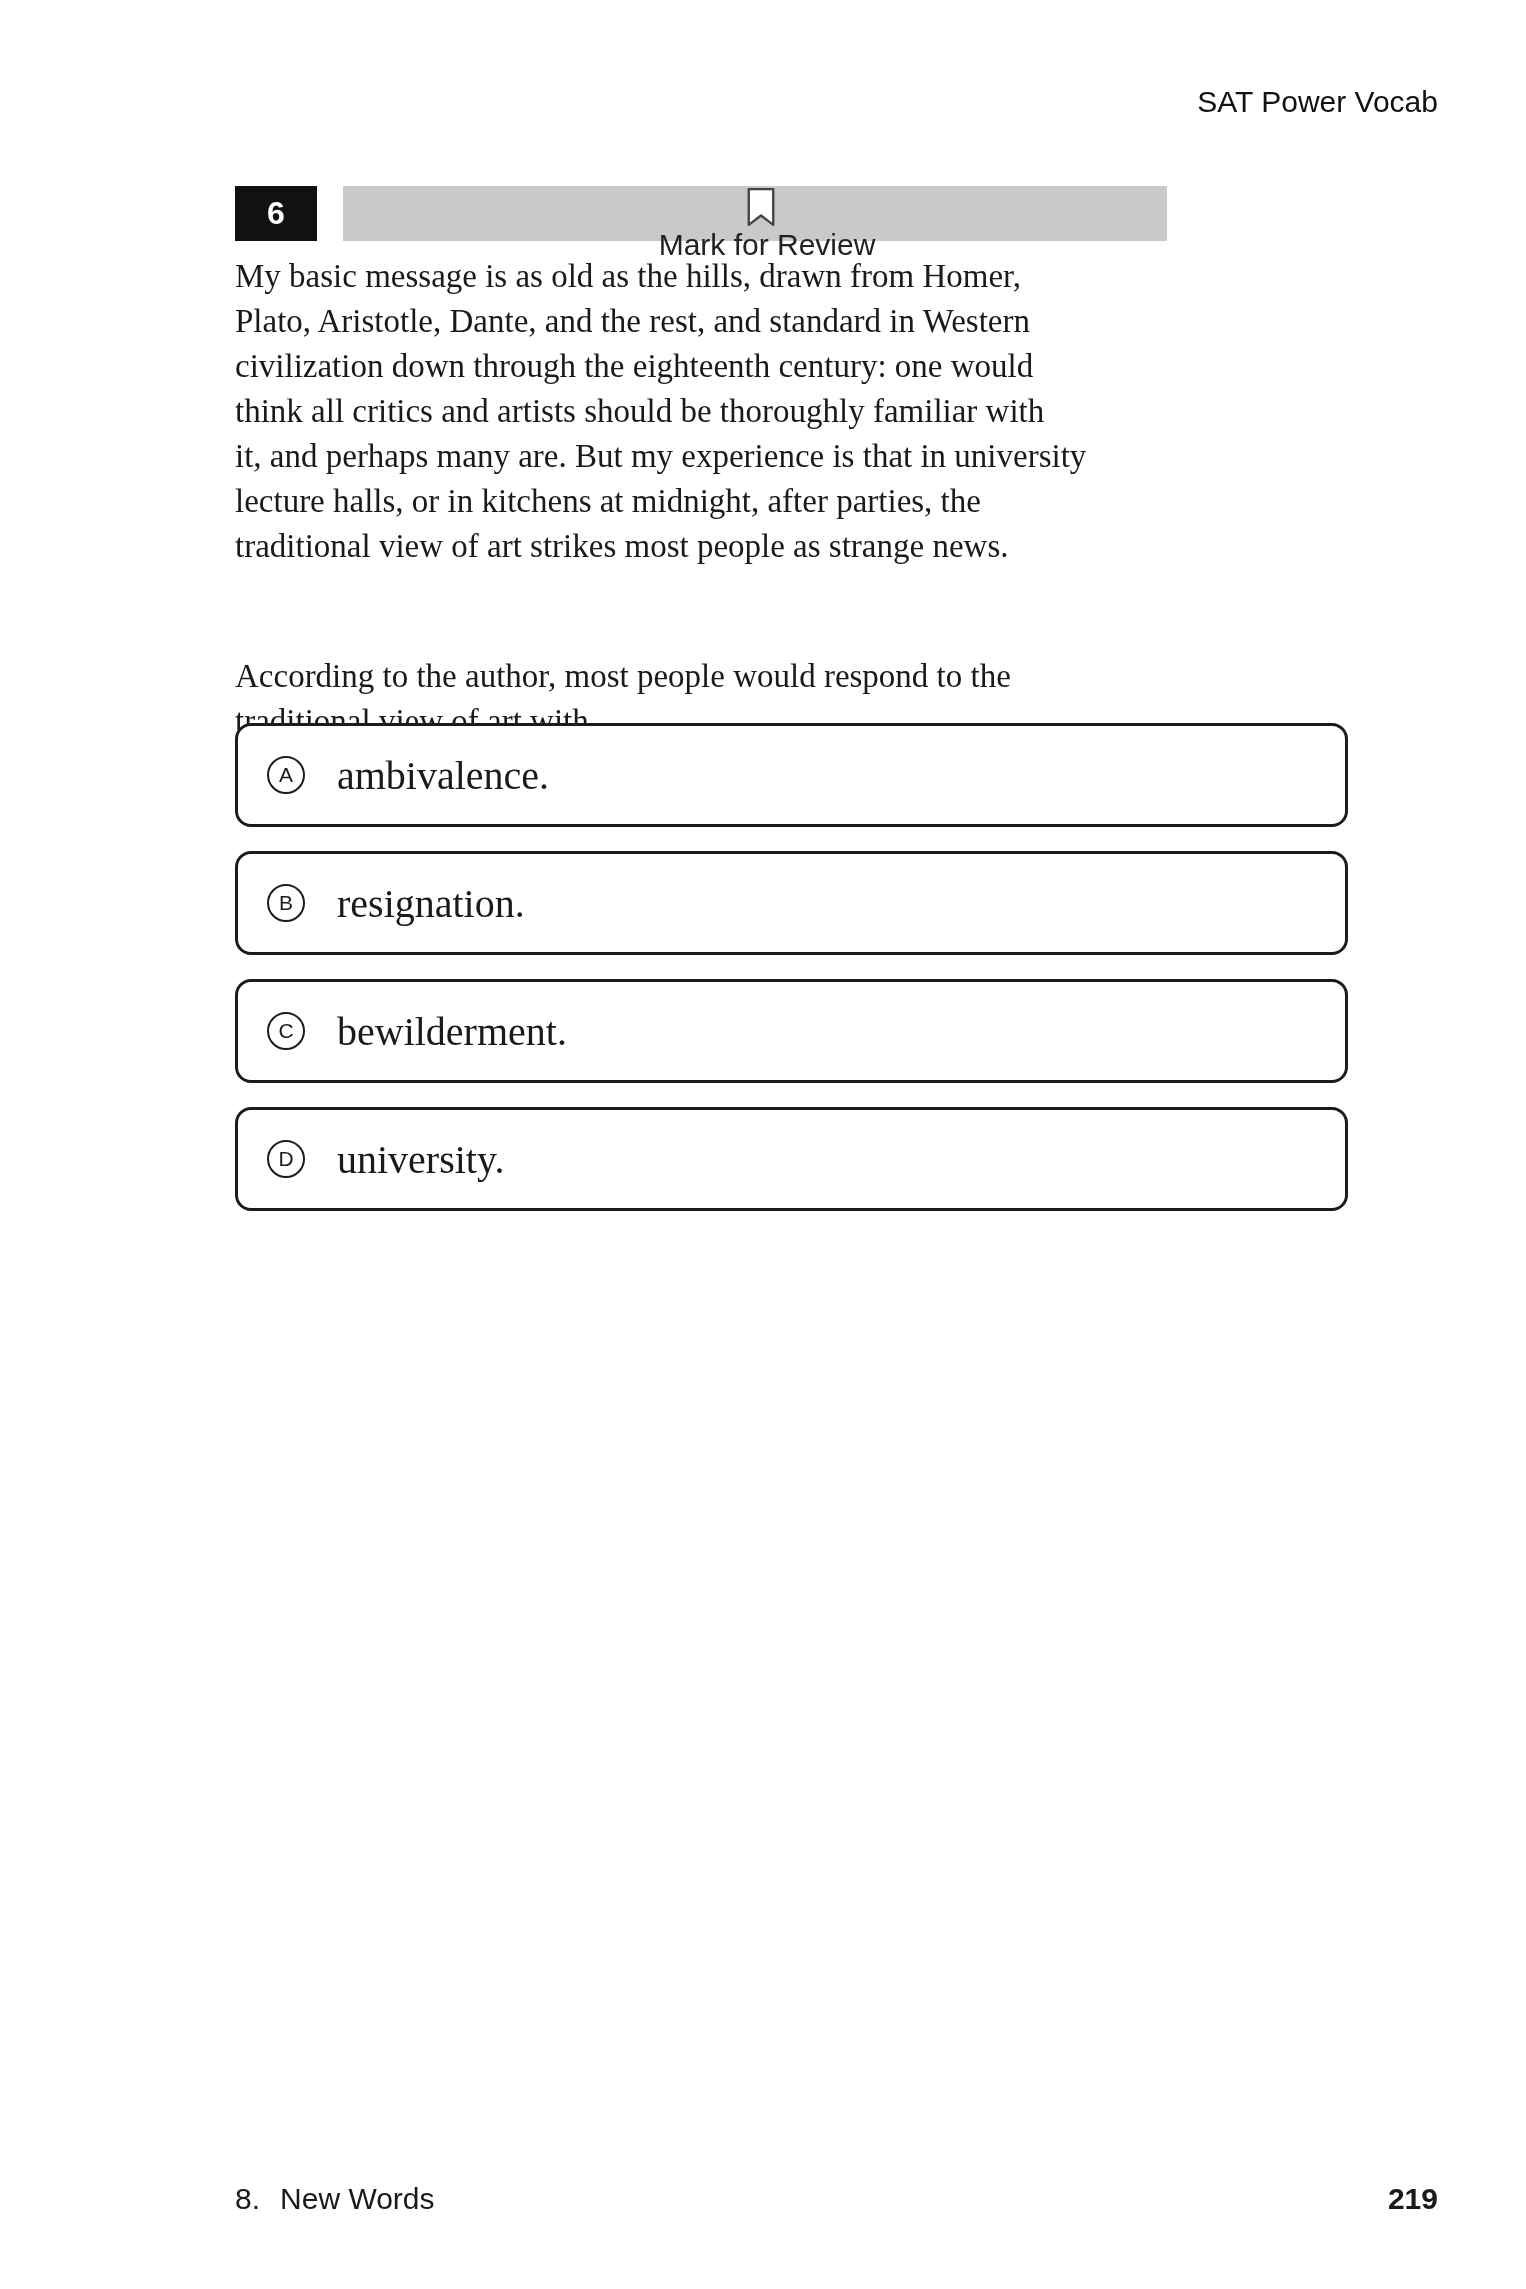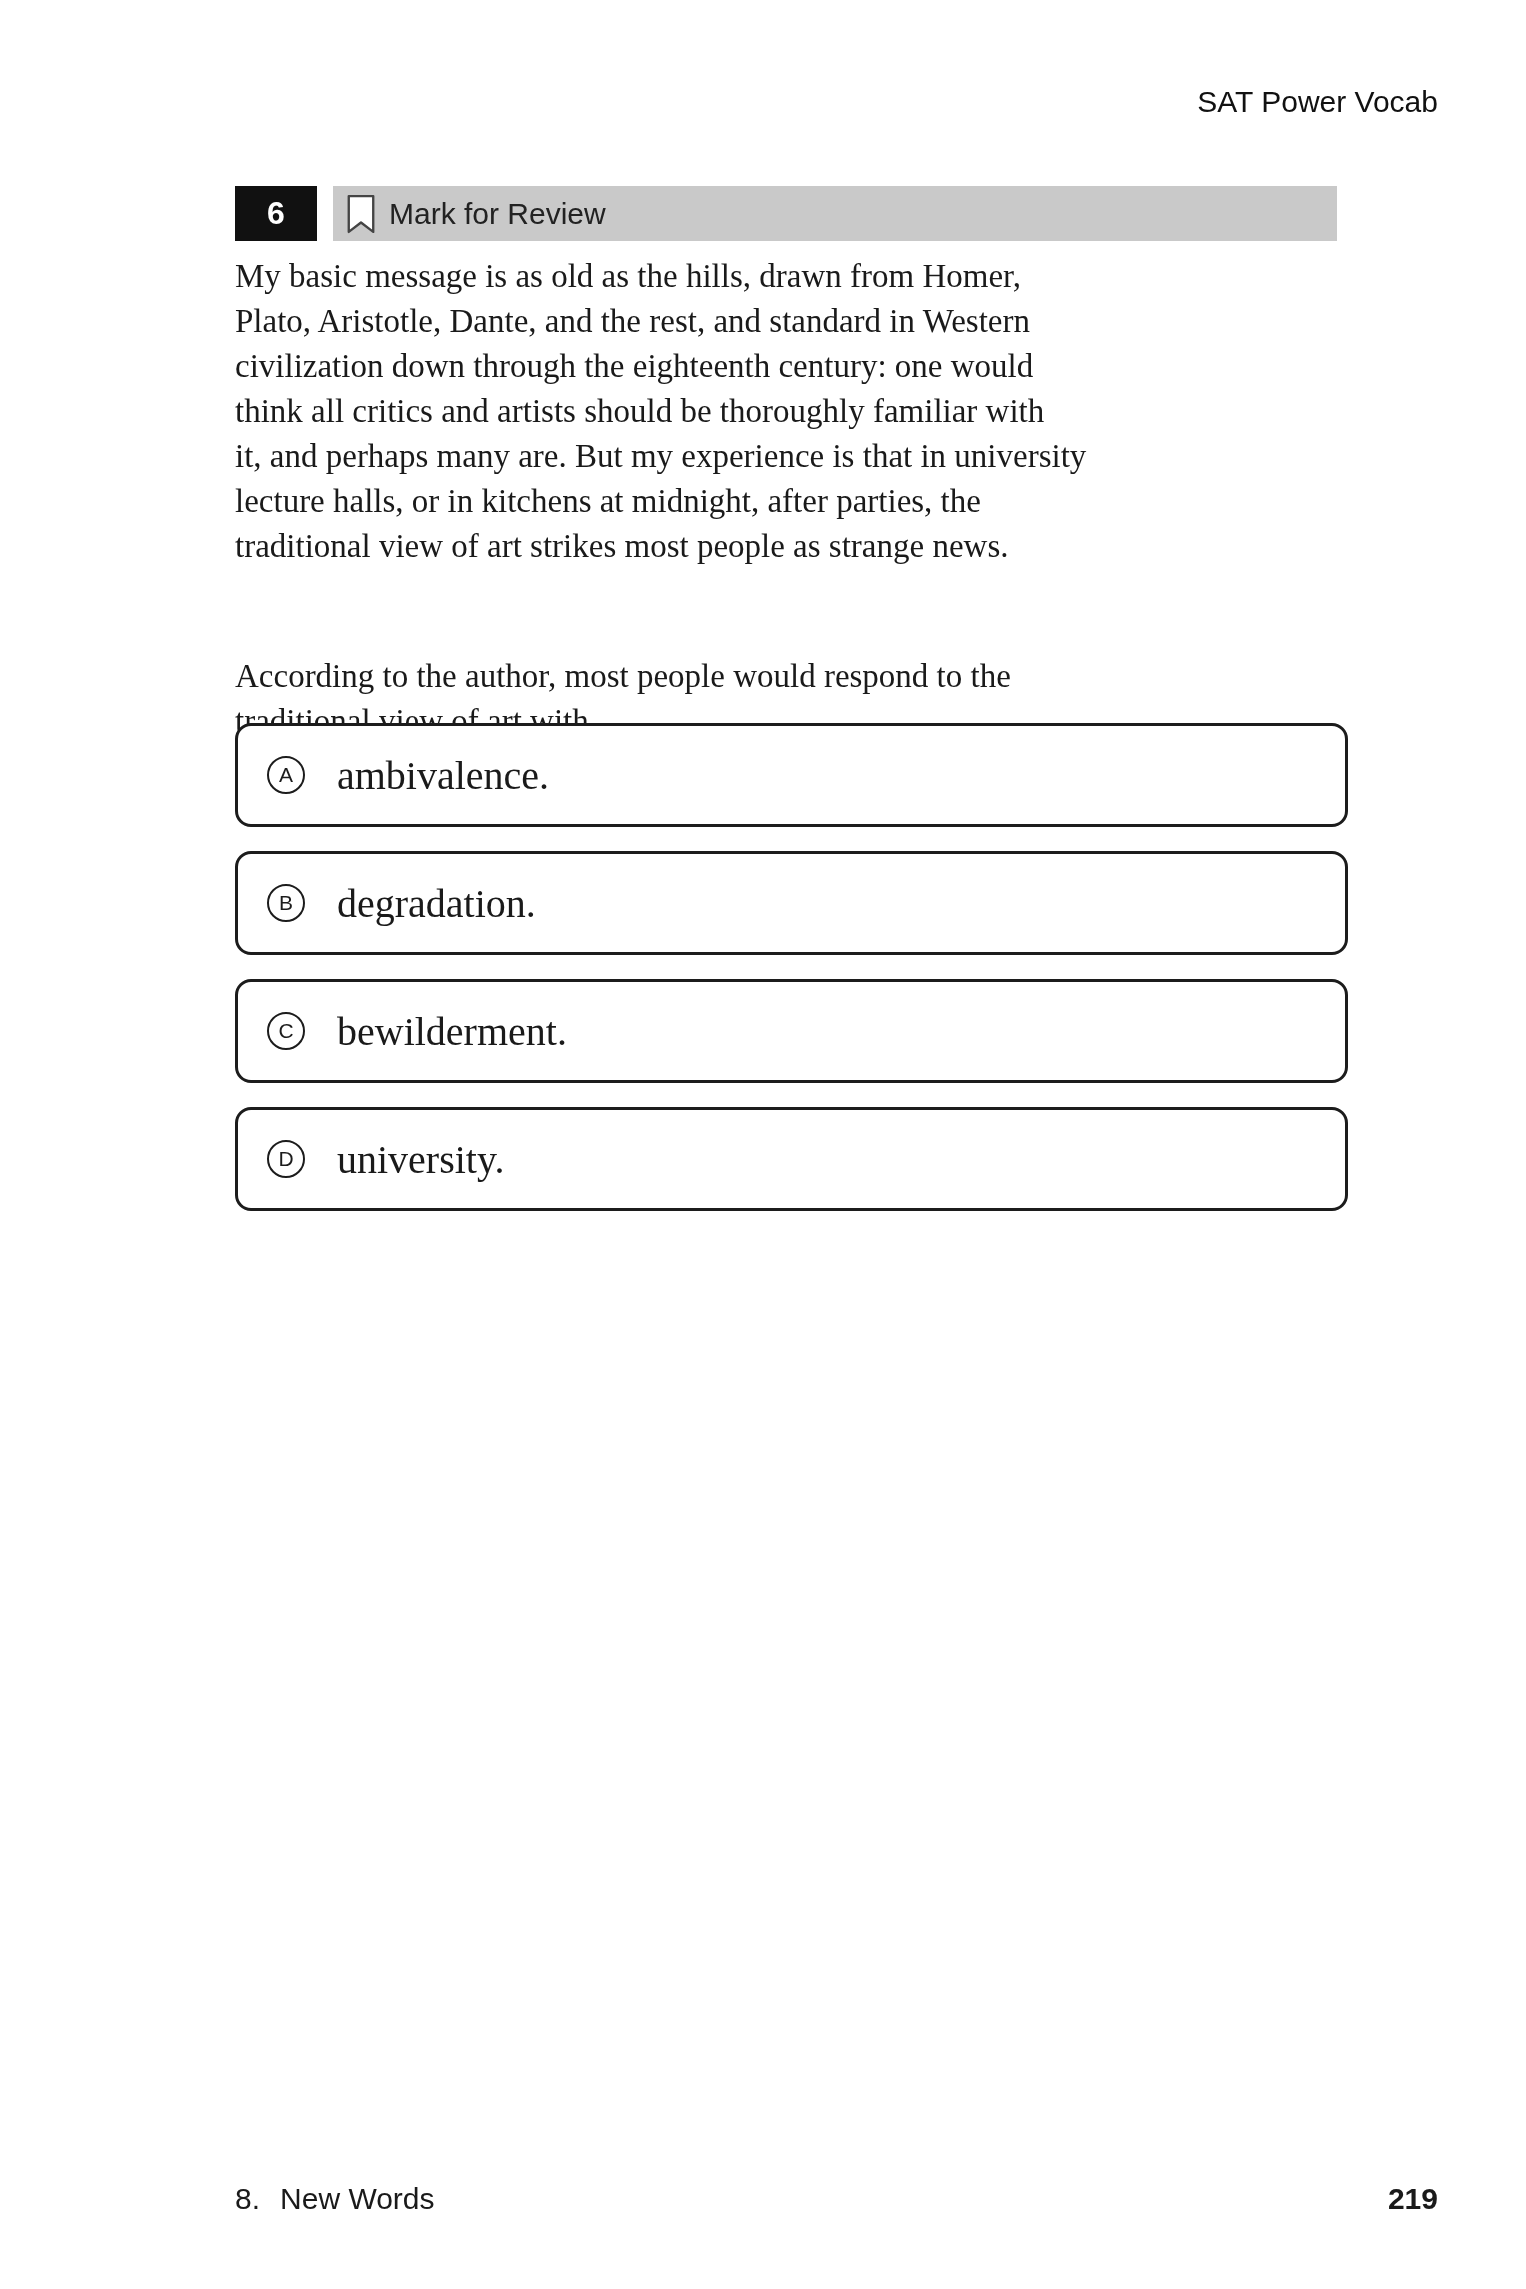--- a/index.html
+++ b/index.html
@@ -40,27 +40,28 @@
     background: #111111;
     color: #ffffff;
     font-size: 32px;
     font-weight: bold;
     display: flex;
     align-items: center;
     justify-content: center;
     font-family: "Liberation Sans", sans-serif;
   }
   .review-bar {
-    margin-left: 16px;
-    width: 1004px;
+    margin-left: 26px;
+    width: 824px;
     background: #c9c9c9;
     display: flex;
     align-items: center;
     padding-left: 12px;
     cursor: pointer;
+    flex-direction: column;
   }
   .review-bar .bookmark {
     width: 32px;
     height: 42px;
     display: inline-block;
     flex: 0 0 auto;
   }
   .review-bar .review-label {
     margin-left: 12px;
     font-size: 30px;
@@ -177,21 +178,21 @@
 
   <div class="choices">
 
     <div class="choice">
       <span class="bubble">A</span>
       <span class="choice-text">ambivalence.</span>
     </div>
 
     <div class="choice">
       <span class="bubble">B</span>
-      <span class="choice-text">degradation.</span>
+      <span class="choice-text">resignation.</span>
     </div>
 
     <div class="choice">
       <span class="bubble">C</span>
       <span class="choice-text">bewilderment.</span>
     </div>
 
     <div class="choice">
       <span class="bubble">D</span>
       <span class="choice-text">university.</span>

